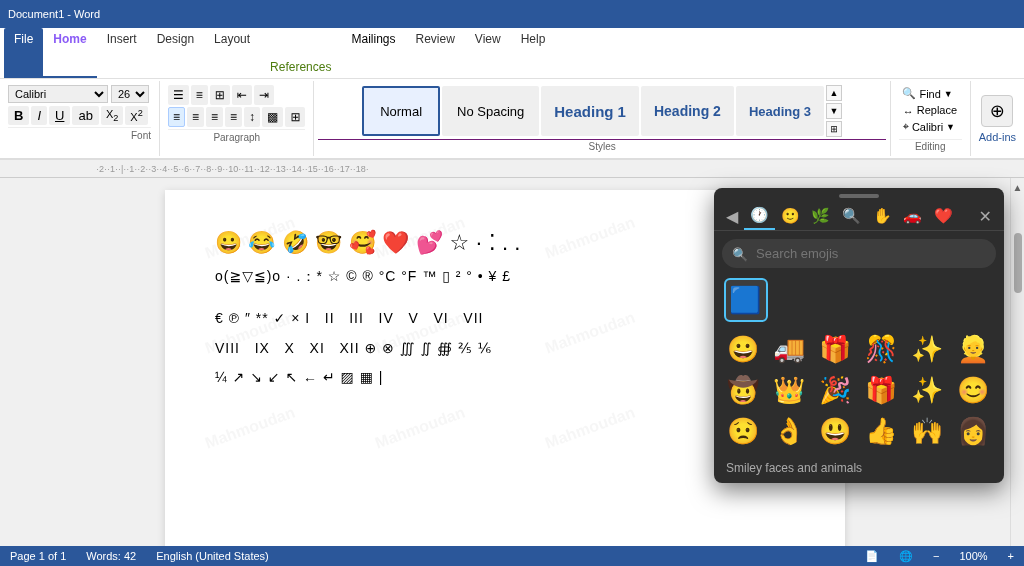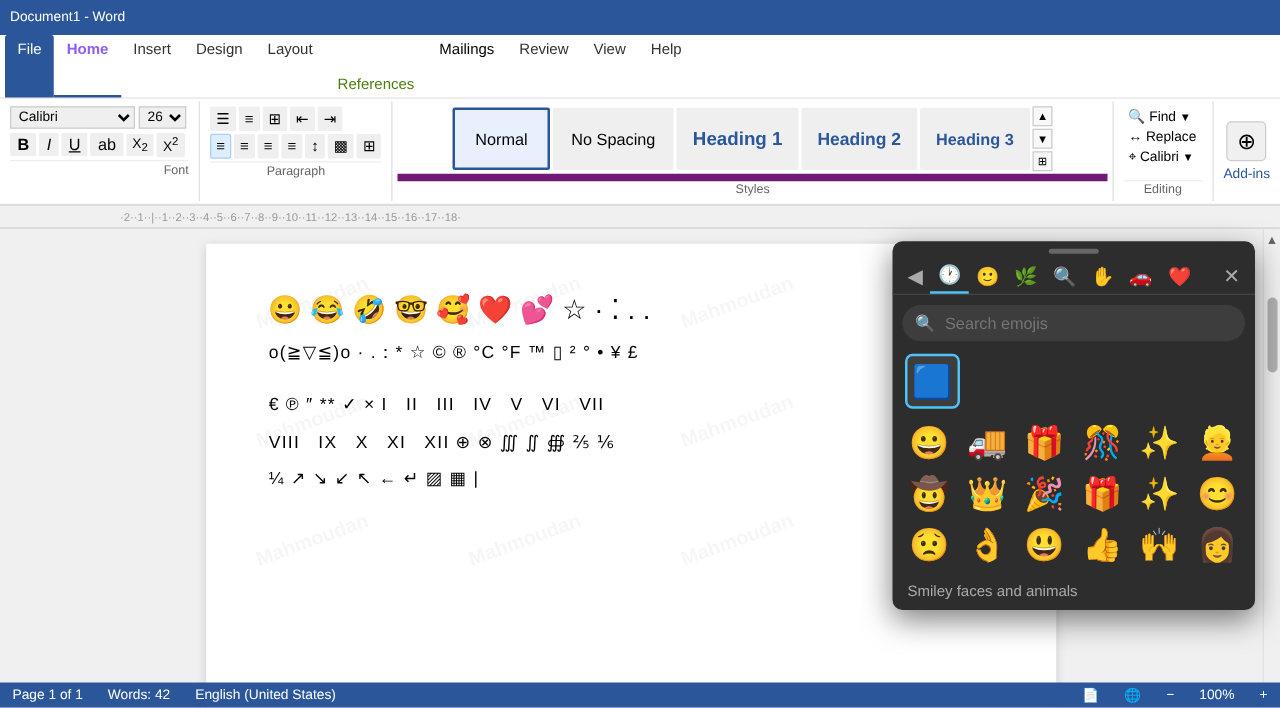--- a/index.html
+++ b/index.html
@@ -73,21 +73,21 @@
       <button style="padding:4px 14px; border:1px solid transparent; cursor:pointer; font-size:13px; border-radius:2px; height:50px;">No Spacing</button>
       <button style="padding:4px 12px; border:1px solid transparent; cursor:pointer; font-size:15px; font-weight:bold; color:#2b579a; border-radius:2px; height:50px;">Heading 1</button>
       <button style="padding:4px 12px; border:1px solid transparent; cursor:pointer; font-size:14px; font-weight:bold; color:#2b579a; border-radius:2px; height:50px;">Heading 2</button>
       <button style="padding:4px 12px; border:1px solid transparent; cursor:pointer; font-size:13px; font-weight:bold; color:#2b579a; border-radius:2px; height:50px;">Heading 3</button>
       <div style="display:flex; flex-direction:column; gap:2px;">
         <button style="border:1px solid #ccc; background:#f8f8f8; cursor:pointer; width:16px; height:16px; font-size:9px; padding:0;">▲</button>
         <button style="border:1px solid #ccc; background:#f8f8f8; cursor:pointer; width:16px; height:16px; font-size:9px; padding:0;">▼</button>
         <button style="border:1px solid #ccc; background:#f8f8f8; cursor:pointer; width:16px; height:16px; font-size:9px; padding:0;">⊞</button>
       </div>
     </div>
-    <div style="font-size:10px; color:#666; text-align:center; border-top:6px solid #701a75; padding-top:1px; width:100%;">Styles</div>
+    <div style="font-size:10px; color:#666; text-align:center; border-top:1px solid #701a75; padding-top:1px; width:100%;">Styles</div>
   </div>
 
   <div style="padding:4px 8px; border-right:1px solid #e0e0e0; min-width:80px; display:flex; flex-direction:column; justify-content:space-between;">
     <div>
       <div style="display:flex; align-items:center; gap:3px; padding:2px 4px; cursor:pointer; font-size:11px; border-radius:2px;">
         <span>🔍</span>
         <span>Find</span>
         <span style="font-size:9px;">▼</span>
       </div>
       <div style="display:flex; align-items:center; gap:3px; padding:2px 4px; cursor:pointer; font-size:11px; border-radius:2px;">

